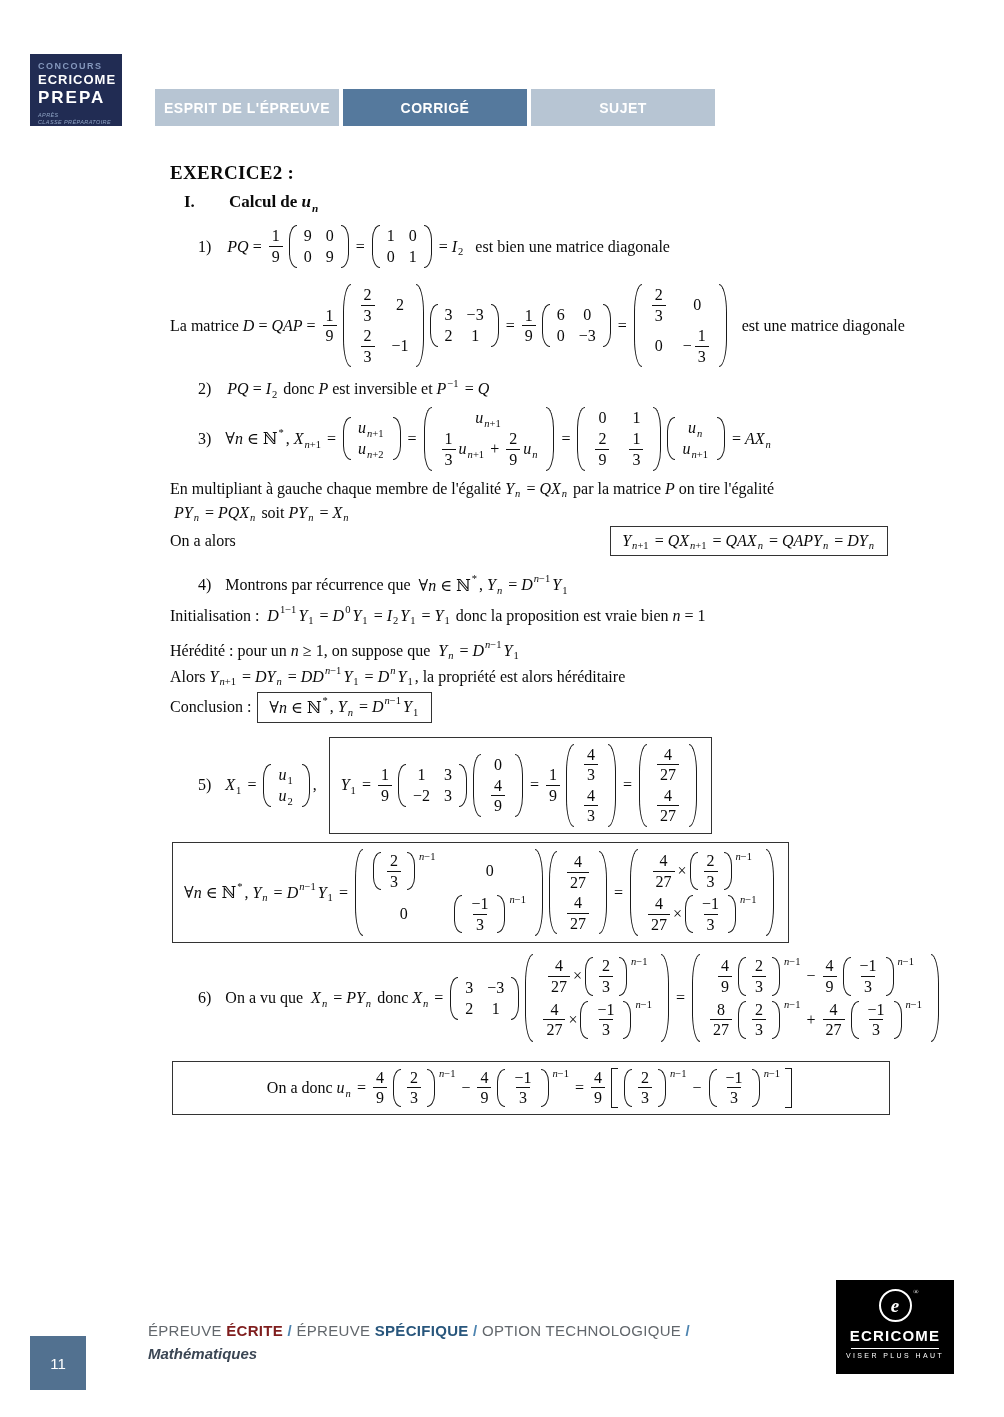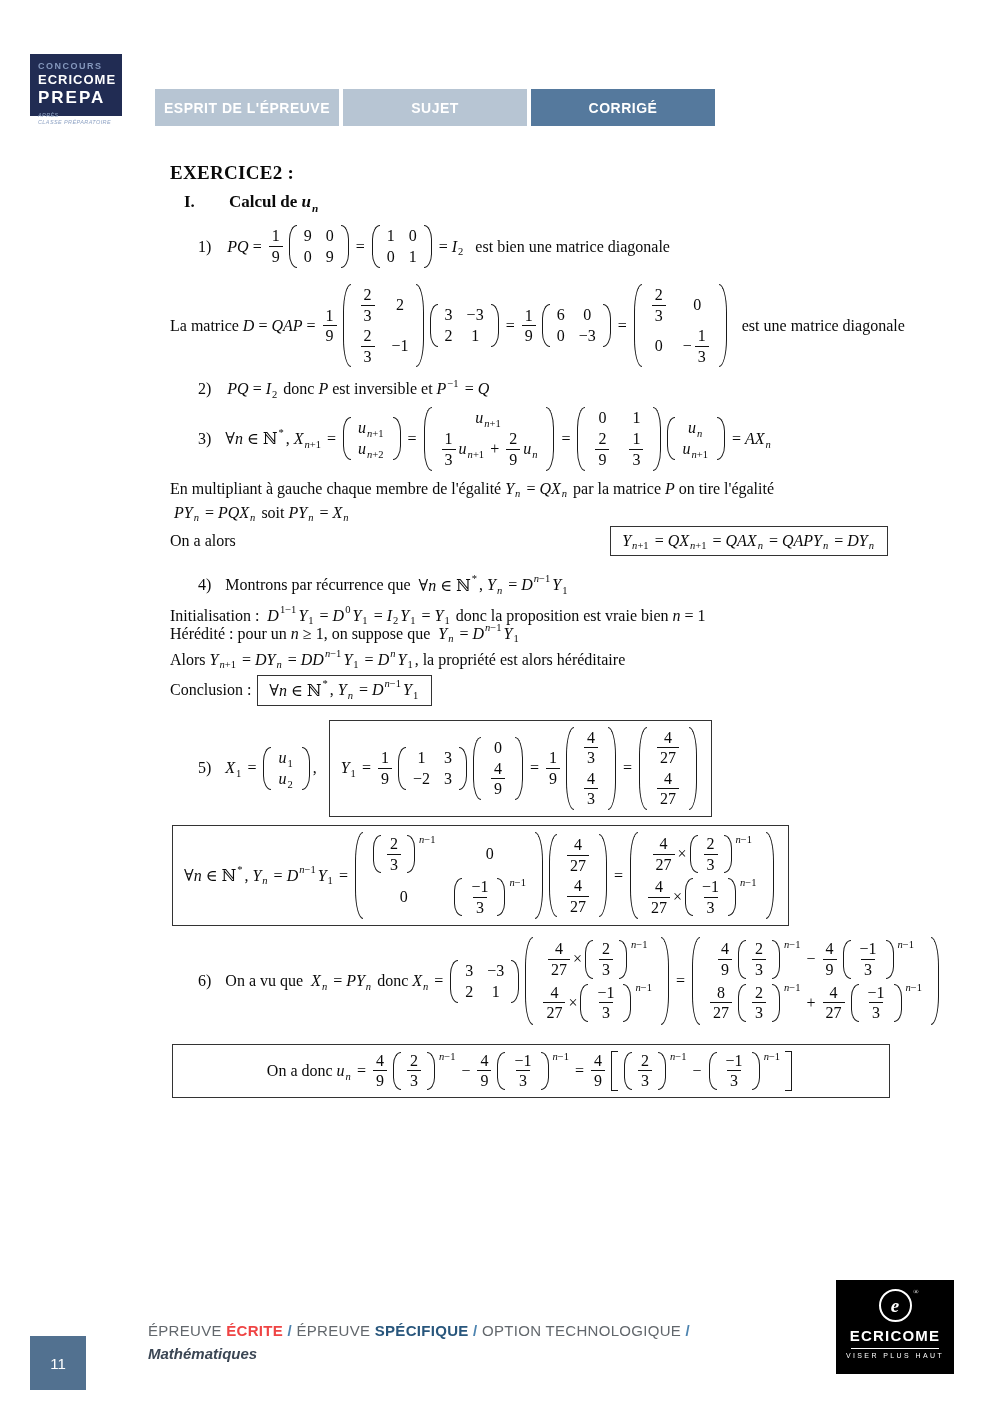--- a/index.html
+++ b/index.html
@@ -1,20 +1,20 @@
 <!DOCTYPE html>
 <html style="--logo-bg: #212c53; --tab-inactive: #b7c5d3; --tab-active: #55799d; --accent-blue: #4d84b0; --page-num-bg: #527190; --brand-bg: #000000;"><head>
 <meta charset="utf-8">
 <style>
   html,body{margin:0;padding:0;background:#e8e8e8;}
   .page{position:relative;width:1004px;height:1417px;background:#ffffff;overflow:hidden;
         font-family:"Liberation Serif","DejaVu Serif","DejaVu Sans",serif;color:#0a0a0a;}
 
   
-  .prepa-logo{position:absolute;left:30px;top:54px;width:92px;height:62px;
+  .prepa-logo{position:absolute;left:30px;top:54px;width:92px;height:72px;
     background:var(--logo-bg,#212c53);color:#fff;box-sizing:border-box;padding:7px 8px 5px;
     font-family:"Liberation Sans","DejaVu Sans",sans-serif;}
   .pl-l1{font-size:9px;letter-spacing:1.5px;color:#8598bd;font-weight:bold;}
   .pl-l2{font-size:13px;letter-spacing:1px;font-weight:bold;margin-top:1px;}
   .pl-l3{font-size:17px;letter-spacing:2px;font-weight:bold;margin-top:1px;}
   .pl-l4{font-size:5.5px;color:#8fa3c4;font-style:italic;margin-top:4px;line-height:1.3;letter-spacing:0.4px;}
   .nav{position:absolute;left:155px;top:89px;display:flex;gap:4px;}
   .tab{width:184px;height:37px;display:flex;align-items:center;justify-content:center;
     background:var(--tab-inactive,#b7c5d3);color:#fff;font:bold 14px "Liberation Sans","DejaVu Sans",sans-serif;
     letter-spacing:0.5px;cursor:pointer;}
@@ -51,21 +51,21 @@
   .mbox{display:inline-flex;align-items:center;border:1.2px solid #333;padding:5px 11px;margin:0 2px;box-sizing:border-box;}
   .msp{display:inline-block;}
 
   
   .page-num{position:absolute;left:30px;top:1336px;width:56px;height:54px;
     background:var(--page-num-bg,#527190);color:#fff;display:flex;align-items:center;justify-content:center;
     font:15px "Liberation Sans","DejaVu Sans",sans-serif;}
   .footer-text{position:absolute;left:148px;top:1322px;font-family:"Liberation Sans","DejaVu Sans",sans-serif;}
   .f-line1{font-size:15px;letter-spacing:0.3px;}
   .f-light{color:#62676c;}
-  .f-bold{color:#ef4444;font-weight:bold;}
+  .f-bold{color:#7f1d1d;font-weight:bold;}
   .f-boldblue{color:#28567c;font-weight:bold;}
   .f-slash{color:var(--accent-blue,#4d84b0);font-weight:bold;}
   .f-line2{font-size:15px;font-weight:bold;font-style:italic;color:#3b4654;margin-top:6px;}
   .brand{position:absolute;left:836px;top:1280px;width:118px;height:94px;background:var(--brand-bg,#000);
     color:#fff;display:flex;flex-direction:column;align-items:center;padding-top:9px;box-sizing:border-box;
     font-family:"Liberation Sans","DejaVu Sans",sans-serif;}
   .brand-mark{width:29px;height:29px;border:2.2px solid #fff;border-radius:50%;display:flex;
     align-items:center;justify-content:center;font:italic bold 19px "Liberation Serif","DejaVu Serif",serif;position:relative;}
   .brand-reg{position:absolute;right:-9px;top:-3px;font-size:7px;font-style:normal;font-weight:normal;}
   .brand-name{font-size:15px;font-weight:bold;letter-spacing:1.2px;margin-top:5px;}
@@ -82,22 +82,22 @@
     <div class="pl-l2">ECRICOME</div>
     <div class="pl-l3">PREPA</div>
     <div class="pl-l4">
       <span>APRÈS</span><br>
       <span>CLASSE PRÉPARATOIRE</span>
     </div>
   </div>
 
   <nav class="nav">
     <div class="tab">ESPRIT DE L'ÉPREUVE</div>
+    <div class="tab active">CORRIGÉ</div>
     <div class="tab">SUJET</div>
-    <div class="tab active">CORRIGÉ</div>
   </nav>
 
   <main class="content">
       <div class="mline title" style="margin-top: 4px;">
         <span class="tok rm-tok">EXERCICE2 :</span>
       </div>
       <div class="mline head" style="margin-top: 8px; margin-left: 14px;">
         <span class="tok rm-tok">I.</span>
         <span class="msp" style="width: 34px;"></span>
         <span class="tok rm-tok">Calcul de </span>
@@ -432,21 +432,21 @@
         <span class="script sb"><span class="vup">1</span></span>
         <span class="tok m-tok"><span class="vup"> = </span><span class="vit">I</span></span>
         <span class="script sb"><span class="vup">2</span></span>
         <span class="tok m-tok"><span class="vit">Y</span></span>
         <span class="script sb"><span class="vup">1</span></span>
         <span class="tok m-tok"><span class="vup"> = </span><span class="vit">Y</span></span>
         <span class="script sb"><span class="vup">1</span></span>
         <span class="tok rm-tok"> donc la proposition est vraie bien </span>
         <span class="tok m-tok"><span class="vit">n</span><span class="vup"> = 1</span></span>
       </div>
-      <div class="mline" style="margin-top: 0;">
+      <div class="mline" style="margin-top: 17px;">
         <span class="tok rm-tok">Hérédité : pour un </span>
         <span class="tok m-tok"><span class="vit">n</span><span class="vup"> ≥ 1</span></span>
         <span class="tok rm-tok">, on suppose que  </span>
         <span class="tok m-tok"><span class="vit">Y</span></span>
         <span class="script sb"><span class="vit">n</span></span>
         <span class="tok m-tok"><span class="vup"> = </span><span class="vit">D</span></span>
         <span class="script su"><span class="vit">n</span><span class="vup">−1</span></span>
         <span class="tok m-tok"><span class="vit">Y</span></span>
         <span class="script sb"><span class="vup">1</span></span>
       </div>

